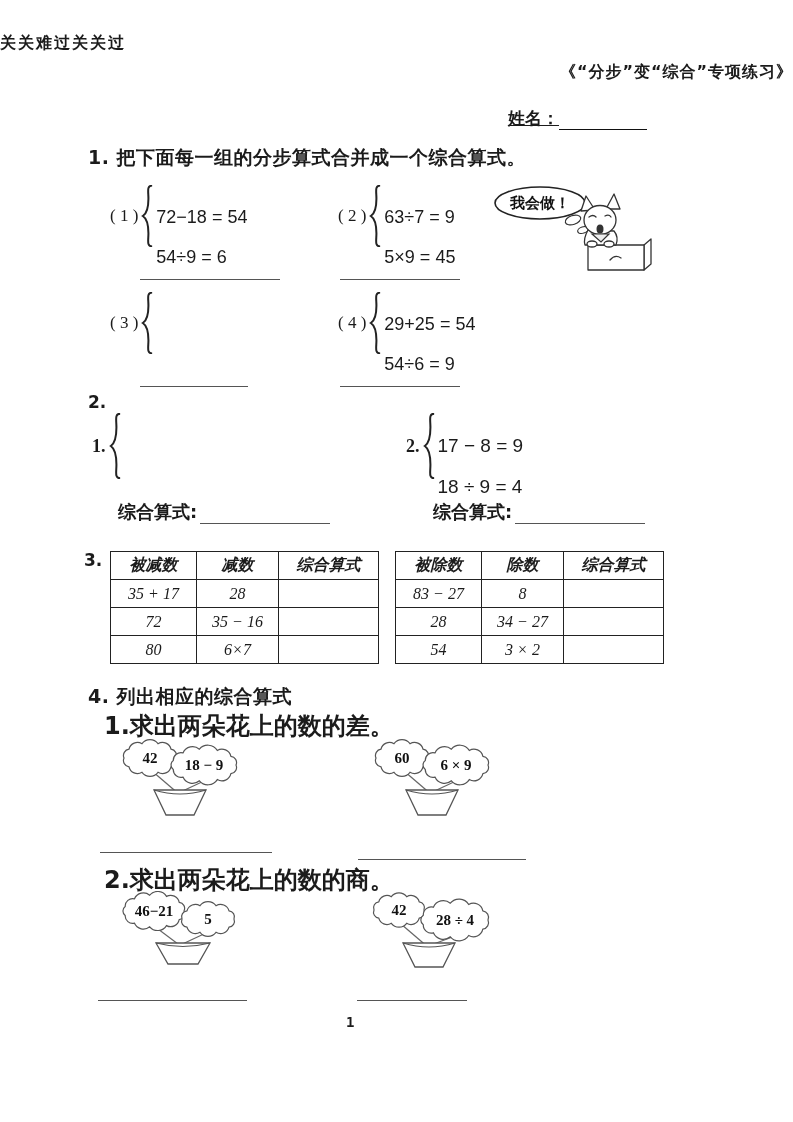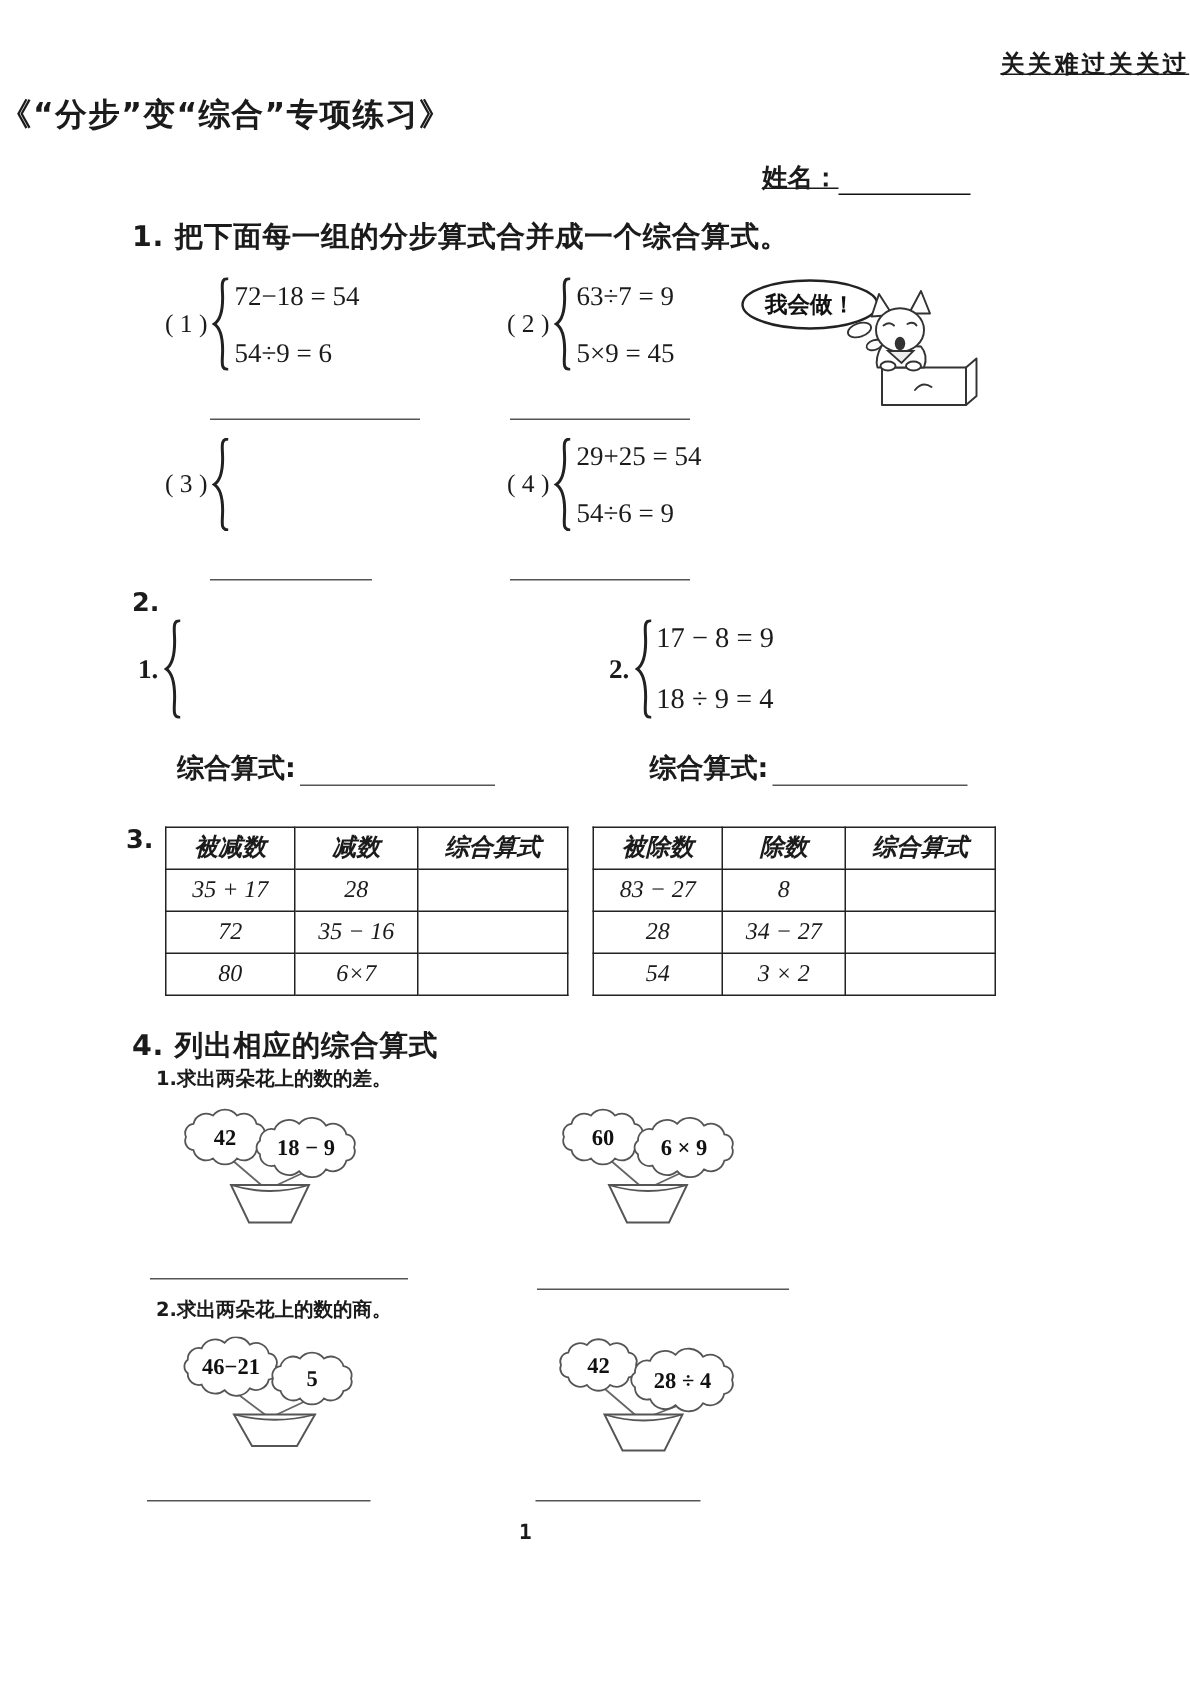--- a/index.html
+++ b/index.html
@@ -1,47 +1,47 @@
 <!DOCTYPE html>
 <html><head>
 <meta charset="utf-8">
 <style>
   html,body{margin:0;padding:0;background:#ffffff;}
   .page{position:relative;width:793px;height:1122px;background:#fff;overflow:hidden;
         font-family:"DejaVu Sans","Liberation Sans",sans-serif;color:#1b1b1b;}
   .abs{position:absolute;}
 
-  .hdr{left:0;right:0;top:33px;text-align:right;font-size:16px;font-weight:700;letter-spacing:2px;text-decoration:underline;}
-  .title{left:0;right:0;top:62px;text-align:left;font-size:21px;font-weight:700;letter-spacing:1px;}
+  .hdr{left:0;right:0;top:33px;text-align:left;font-size:16px;font-weight:700;letter-spacing:2px;}
+  .title{left:0;right:0;top:62px;text-align:right;font-size:16px;font-weight:700;letter-spacing:1px;}
   .name-row{left:508px;top:107px;display:flex;align-items:flex-end;}
   .name-label{font-size:17px;font-weight:700;text-decoration:underline;}
   .name-line{display:inline-block;width:88px;height:20px;border-bottom:1.6px solid #111;}
 
   .prompt{font-size:19px;font-weight:600;letter-spacing:0.5px;}
 
   .eq-group{display:flex;align-items:center;}
   .gnum{font-family:"Liberation Serif","DejaVu Serif",serif;font-size:17px;margin-right:3px;white-space:pre;}
   .gnum.bold{font-weight:700;font-size:18px;}
   .brace{width:13px;flex:0 0 13px;}
   .eqs{display:flex;flex-direction:column;justify-content:space-between;margin-left:2px;}
-  .eq{font-family:Liberation Serif, serif;font-size:18px;line-height:20px;white-space:pre;}
+  .eq{font-family:Liberation Sans, sans-serif;font-size:18px;line-height:20px;white-space:pre;margin-top:20px;}
   .eq-group.q2 .eq{font-size:19px;line-height:21px;}
 
   .hline{border-bottom:1.4px solid #555;height:0;}
 
   .ansrow{display:flex;align-items:flex-end;}
   .anslabel{font-size:18px;font-weight:700;margin-left:10px;}
   .ansline-inline{display:inline-block;width:130px;height:22px;border-bottom:1.4px solid #555;margin-left:3px;}
 
   table.ctable{border-collapse:collapse;table-layout:fixed;font-style:italic;}
   .ctable th,.ctable td{border:1.6px solid #222;text-align:center;height:27px;padding:0 4px;overflow:hidden;}
   .ctable th{font-size:16px;font-weight:600;}
   .ctable td.num{font-family:"Liberation Serif","DejaVu Serif",serif;font-size:16px;}
 
-  .sub{font-size:13px;font-weight:600;}
+  .sub{font-size:24px;font-weight:600;}
   .qnum{font-size:17px;font-weight:700;}
 
   .pagenum{font-family:"DejaVu Sans Mono","Liberation Mono",monospace;font-size:14px;font-weight:700;}
 
   .cloud{fill:#ffffff;stroke:#555;stroke-width:1.2px;}
   .flower-text{font-family:"Liberation Serif","DejaVu Serif",serif;font-size:15px;font-weight:600;
                text-anchor:middle;fill:#111;}
   .stem{stroke:#666;stroke-width:1.2px;}
   .pot{fill:#fff;stroke:#555;stroke-width:1.3px;}
   .sketch{fill:none;stroke:#333;stroke-width:1.3px;stroke-linecap:round;stroke-linejoin:round;}

